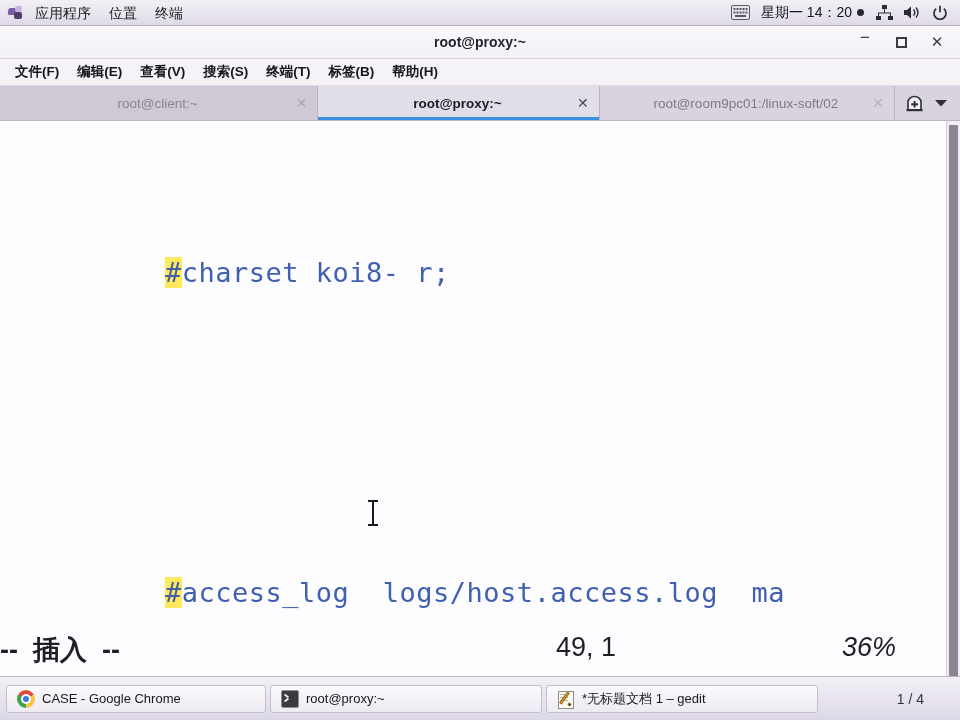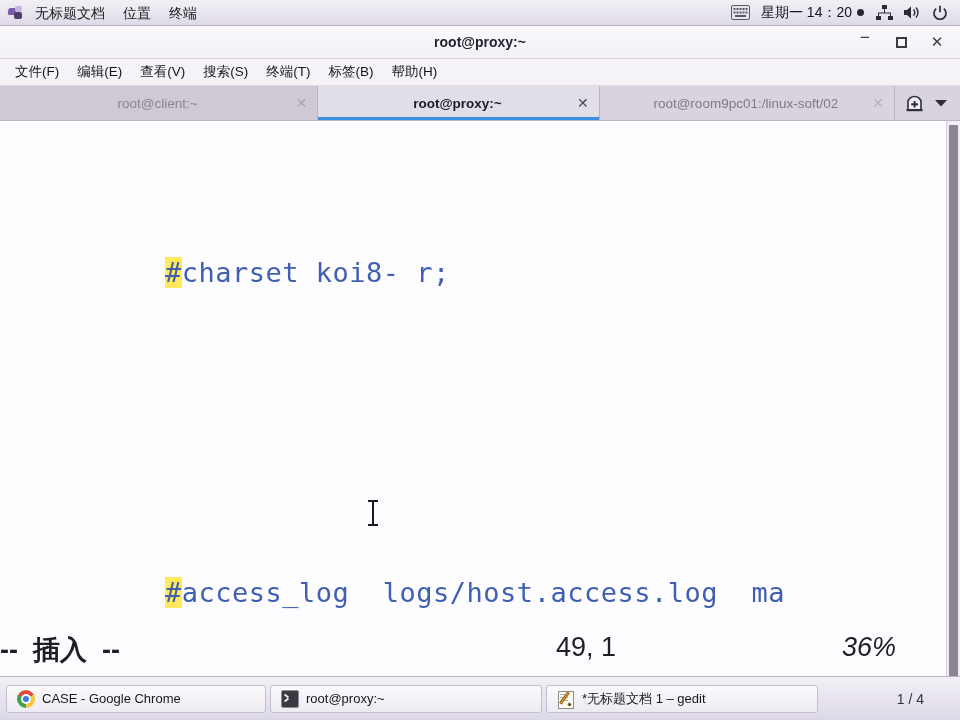--- a/index.html
+++ b/index.html
@@ -109,20 +109,21 @@
   .wb-max { }
   .wb-max span { display:block; width:7px;height:7px;border:2px solid #3a3a44;}
   .wb-close { font-size: 15px; }
 
   #menubar {
     height: 26px;
     background: #f6f3f8;
     border-bottom: 1px solid #ded9e4;
     display:flex; align-items:center;
     padding-left: 6px;
+    font-weight: bold;
   }
   .menu-item {
     font-size: 13.5px; color: #15151c;
     padding: 3px 9px;
     white-space: nowrap;
   }
 
   
   #tabbar {
     height: 34px;
@@ -279,21 +280,21 @@
 
   <div id="bg-window-peek"></div>
 
   <div id="top-panel">
     <div class="panel-menu">
       <span class="app-glyph">
           <i></i>
           <i></i>
           <i></i>
         </span>
-      <span class="panel-item">无标题文档</span>
+      <span class="panel-item">应用程序</span>
       <span class="panel-item">位置</span>
       <span class="panel-item">终端</span>
     </div>
     <div id="panel-right">
       <span class="tray-icon">
         <svg width="19" height="15" viewBox="0 0 19 15">
           <rect x="0.5" y="0.5" width="18" height="14" rx="1.5" fill="#e8e4ee" stroke="#5a5a66"></rect>
           <g fill="#5a5a66">
             <rect x="2.5" y="3" width="2" height="2"></rect>
               <rect x="5.5" y="3" width="2" height="2"></rect>

